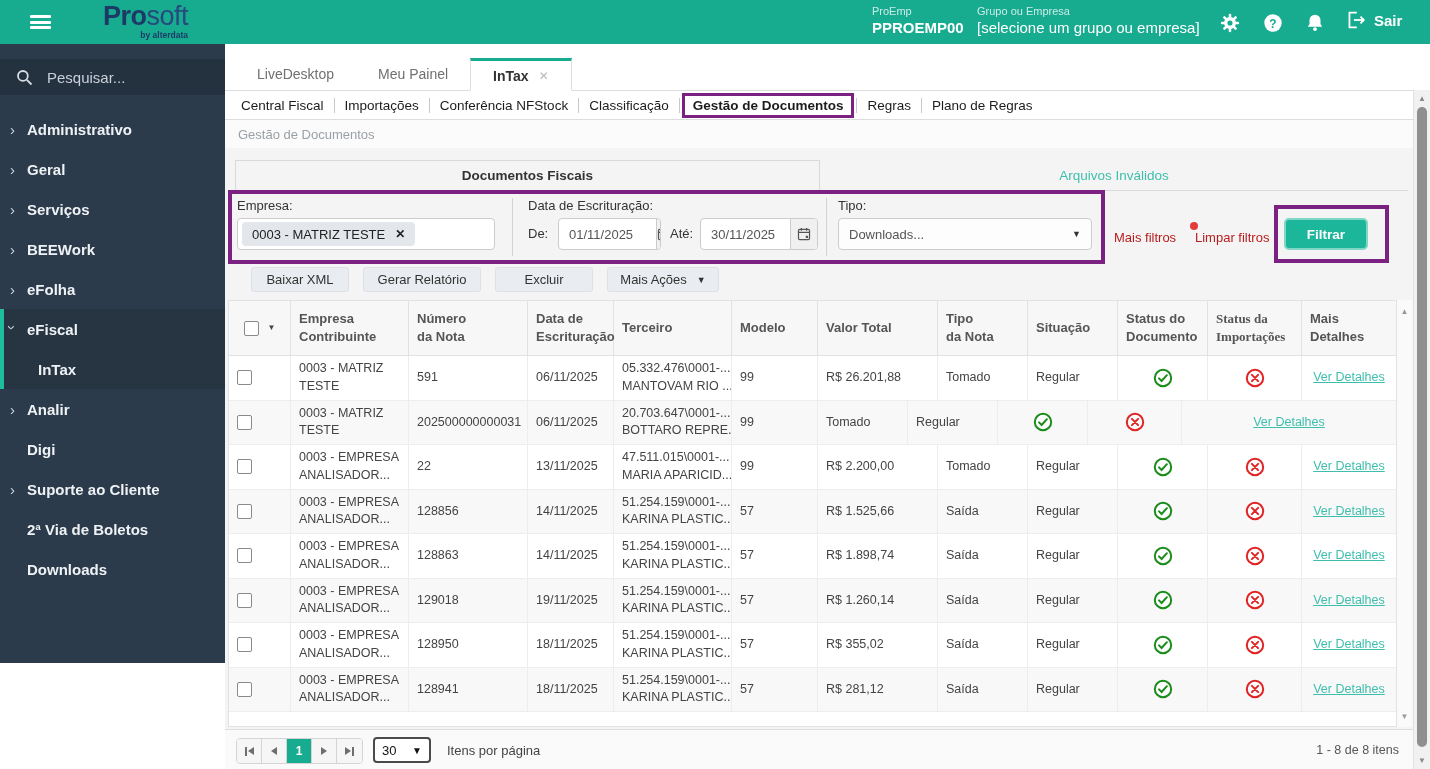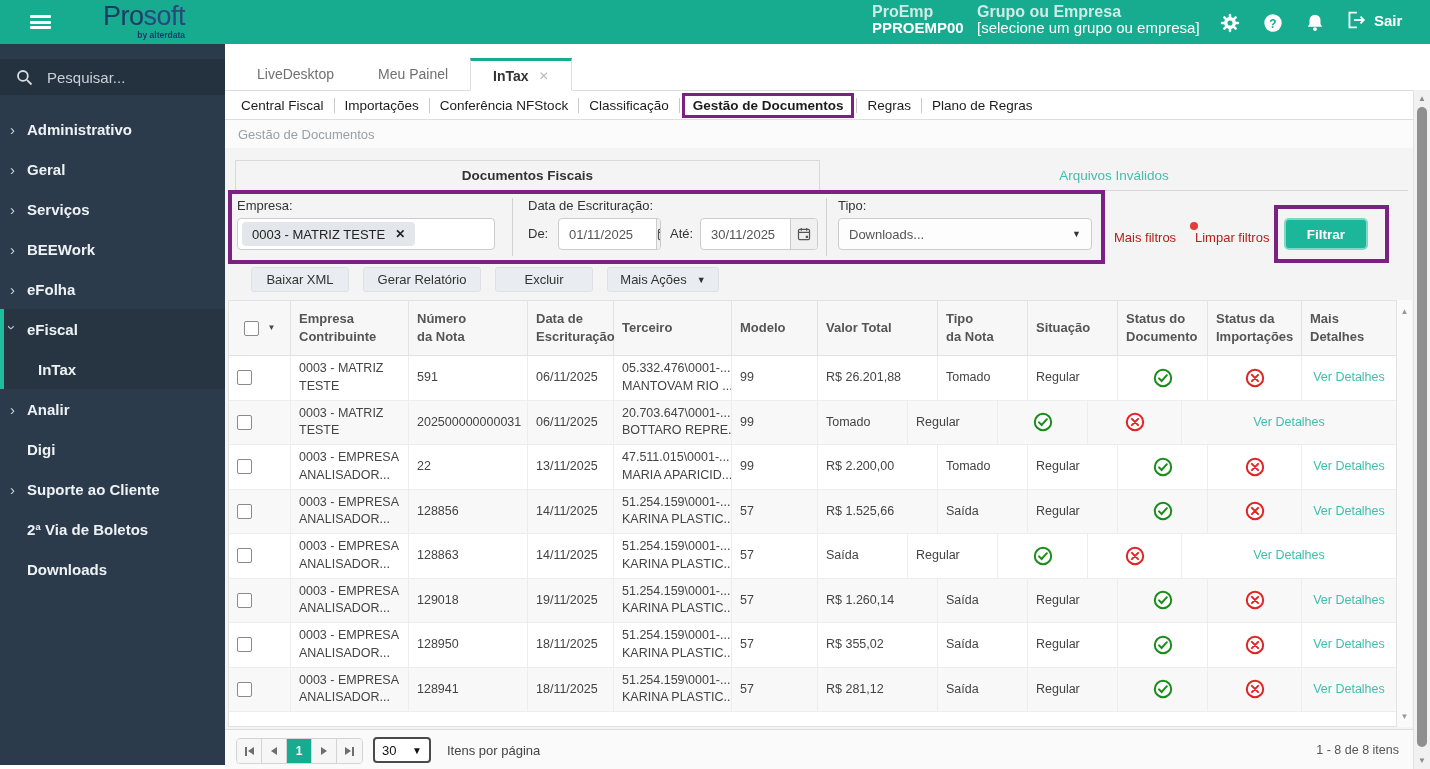--- a/index.html
+++ b/index.html
@@ -4,33 +4,33 @@
 <style>
   * { box-sizing: border-box; margin: 0; padding: 0; }
   html,body { width:1430px; height:769px; overflow:hidden; }
   body { font-family:"Liberation Sans", sans-serif; background:#fff; position:relative; }
 
   
   #topbar { position:absolute; left:0; top:0; width:1430px; height:44px; background:#17ab90; color:#fff; z-index:20; }
   .burger { position:absolute; left:30px; top:15px; width:21px; height:14px; display:flex; flex-direction:column; justify-content:space-between; cursor:pointer; }
   .burger span { height:3px; background:#fff; border-radius:1px; }
   .brand { position:absolute; left:103px; top:3px; line-height:1; cursor:default; }
-  .brand .b1 { font-size:27px; font-weight:400; color:#1d3a66; letter-spacing:-.5px; }
+  .brand .b1 { font-size:27px; font-weight:700; color:#1d3a66; letter-spacing:-.5px; }
   .brand .b2 { font-size:27px; font-weight:400; color:#27497e; letter-spacing:-.5px; }
   .brand .byline { font-size:8.5px; color:#1d3a66; text-align:right; margin-top:1px; font-weight:600; }
   .tb-field { position:absolute; top:5px; }
-  .tb-label { font-size:16px; font-weight:700; color:rgba(255,255,255,.78); line-height:13px; }
+  .tb-label { font-size:11px; font-weight:400; color:rgba(255,255,255,.78); line-height:13px; }
   .tb-value { font-size:15px; font-weight:700; color:#fff; line-height:20px; white-space:nowrap; }
   .tb-value.reg { font-weight:400; }
   .tb-icon { position:absolute; top:12px; width:22px; height:22px; cursor:pointer; }
   #sair { position:absolute; left:1346px; top:11px; display:flex; align-items:center; gap:8px; cursor:pointer; }
   #sair .lbl { font-size:15px; font-weight:700; }
 
   
-  #sidebar { position:absolute; left:0; top:44px; width:225px; height:721px; background:#2c3b4b; z-index:10; }
+  #sidebar { position:absolute; left:0; top:44px; width:225px; height:619px; background:#2c3b4b; z-index:10; }
   .side-search { margin-top:15px; height:36px; background:#24313f; display:flex; align-items:center; padding:0 16px; gap:14px; cursor:text; }
   .side-search .ph { color:#c8d1d9; font-size:15px; }
   #side-menu { margin-top:14px; }
   .side-item { height:40px; display:flex; align-items:center; padding-left:27px; color:#eef2f5; font-size:15px; font-weight:600; cursor:pointer; position:relative; white-space:nowrap; }
   .side-item .chev { position:absolute; left:10px; top:50%; transform:translateY(-50%); font-size:15px; color:#cdd5dc; font-weight:400; line-height:1; }
   .side-item .chev.down { transform:translateY(-60%) rotate(90deg); }
   .side-group { border-left:4px solid #1dbd9e; background:rgba(0,0,0,.10); }
   .side-group .side-item { padding-left:23px; }
   .side-group .side-item .chev { left:6px; }
   .side-group .side-item.child { padding-left:34px; font-weight:600; }
@@ -92,21 +92,21 @@
   .th { border-right:1px solid #e2e2e2; padding:6px 8px; font-size:13px; font-weight:700; color:#555; display:flex; flex-direction:column; justify-content:center; line-height:1.4; flex:none; }
   .th:last-child { border-right:none; flex:1; }
   .tr { display:flex; height:44.5px; border-bottom:1px solid #ededed; background:#fff; flex:none; }
   .tr.alt { background:#f8f8f8; }
   .td { border-right:1px solid #ededed; padding:4px 8px; font-size:12.5px; color:#444; display:flex; flex-direction:column; justify-content:center; line-height:1.4; flex:none; overflow:hidden; white-space:nowrap; }
   .td:last-child { border-right:none; flex:1; }
   .td.center { align-items:center; }
   .cb { width:15px; height:15px; border:1px solid #8a8a8a; border-radius:2px; background:#fff; cursor:pointer; flex:none; }
   .hdr-cb { flex-direction:row !important; align-items:center; gap:9px; }
   .hdr-cb .caret { font-size:8px; color:#444; cursor:pointer; }
-  .vd-link { color:#3ebfad; cursor:pointer; font-size:12.5px; }
+  .vd-link { color:#3ebfad; cursor:pointer; font-size:12.5px;text-decoration:underline; }
 
   
   #tbl-scroll { position:absolute; left:1172px; top:152px; width:15px; height:427px; background:#fafafa; }
   #tbl-scroll .sar { position:absolute; left:0; width:15px; height:14px; display:flex; align-items:center; justify-content:center; font-size:8px; color:#999; cursor:pointer; }
 
   
   #footer { position:absolute; left:0; right:17px; top:581px; height:40px; background:#fafafa; border-top:1px solid #ddd; }
   #pager { position:absolute; left:11px; top:8px; display:flex; border:1px solid #d4d4d4; border-radius:4px; overflow:hidden; }
   .pbtn { width:25px; height:24px; background:#f6f6f6; border-right:1px solid #d4d4d4; display:flex; align-items:center; justify-content:center; gap:1px; cursor:pointer; font-size:12px; color:#555; }
   .pbtn:last-child { border-right:none; }
@@ -381,21 +381,21 @@
             <span>Tipo</span>
             <span>da Nota</span>
           </div>
           <div class="th" style="width: 90px;">
             <span>Situação</span>
           </div>
           <div class="th" style="width: 90px;">
             <span>Status do</span>
             <span>Documento</span>
           </div>
-          <div class="th" style="width: 94px;">
+          <div class="th" style="width: 94px; font-family: Liberation Serif, serif;">
             <span>Status da</span>
             <span>Importações</span>
           </div>
           <div class="th" style="width: 96px;">
             <span>Mais Detalhes</span>
           </div>
         </div>
       <div id="tbody">
           <div class="tr">
             <div class="td" style="width: 62px;">
@@ -608,20 +608,23 @@
             <div class="td" style="width: 86px;">
               <span>14/11/2025</span>
             </div>
             <div class="td" style="width: 118px;">
               <span>51.254.159\0001-...</span>
               <span>KARINA PLASTIC...</span>
             </div>
             <div class="td" style="width: 86px;">
               <span>57</span>
             </div>
+            <div class="td" style="width: 120px;">
+              <span>R$ 1.898,74</span>
+            </div>
             <div class="td" style="width: 90px;">
               <span>Saída</span>
             </div>
             <div class="td" style="width: 90px;">
               <span>Regular</span>
             </div>
             <div class="td center" style="width: 90px;">
               <span>
                 <svg width="20" height="20" viewBox="0 0 20 20">
                   <circle cx="10" cy="10" r="8.2" fill="#fff" stroke="#1a8c1a" stroke-width="2"></circle>

